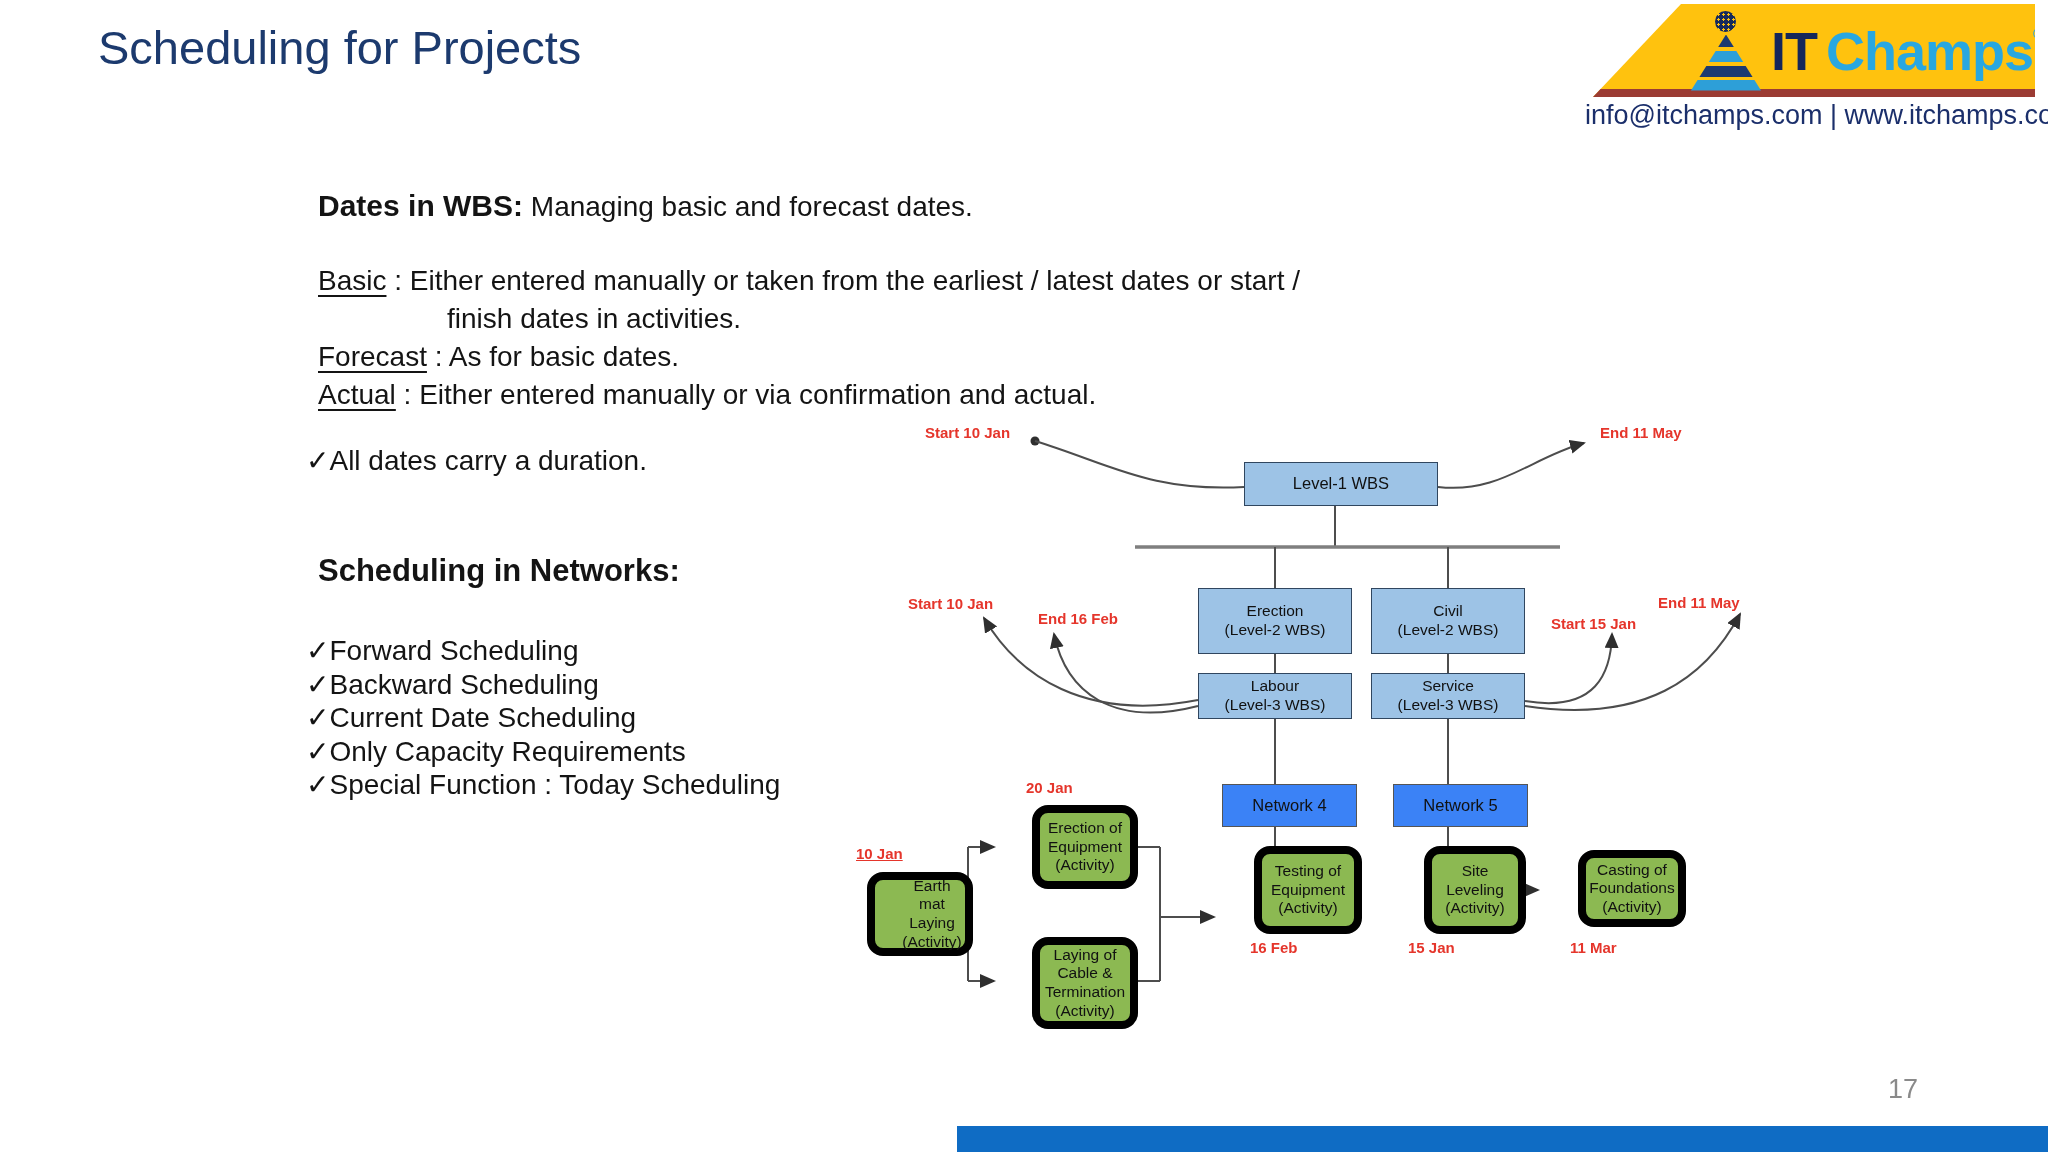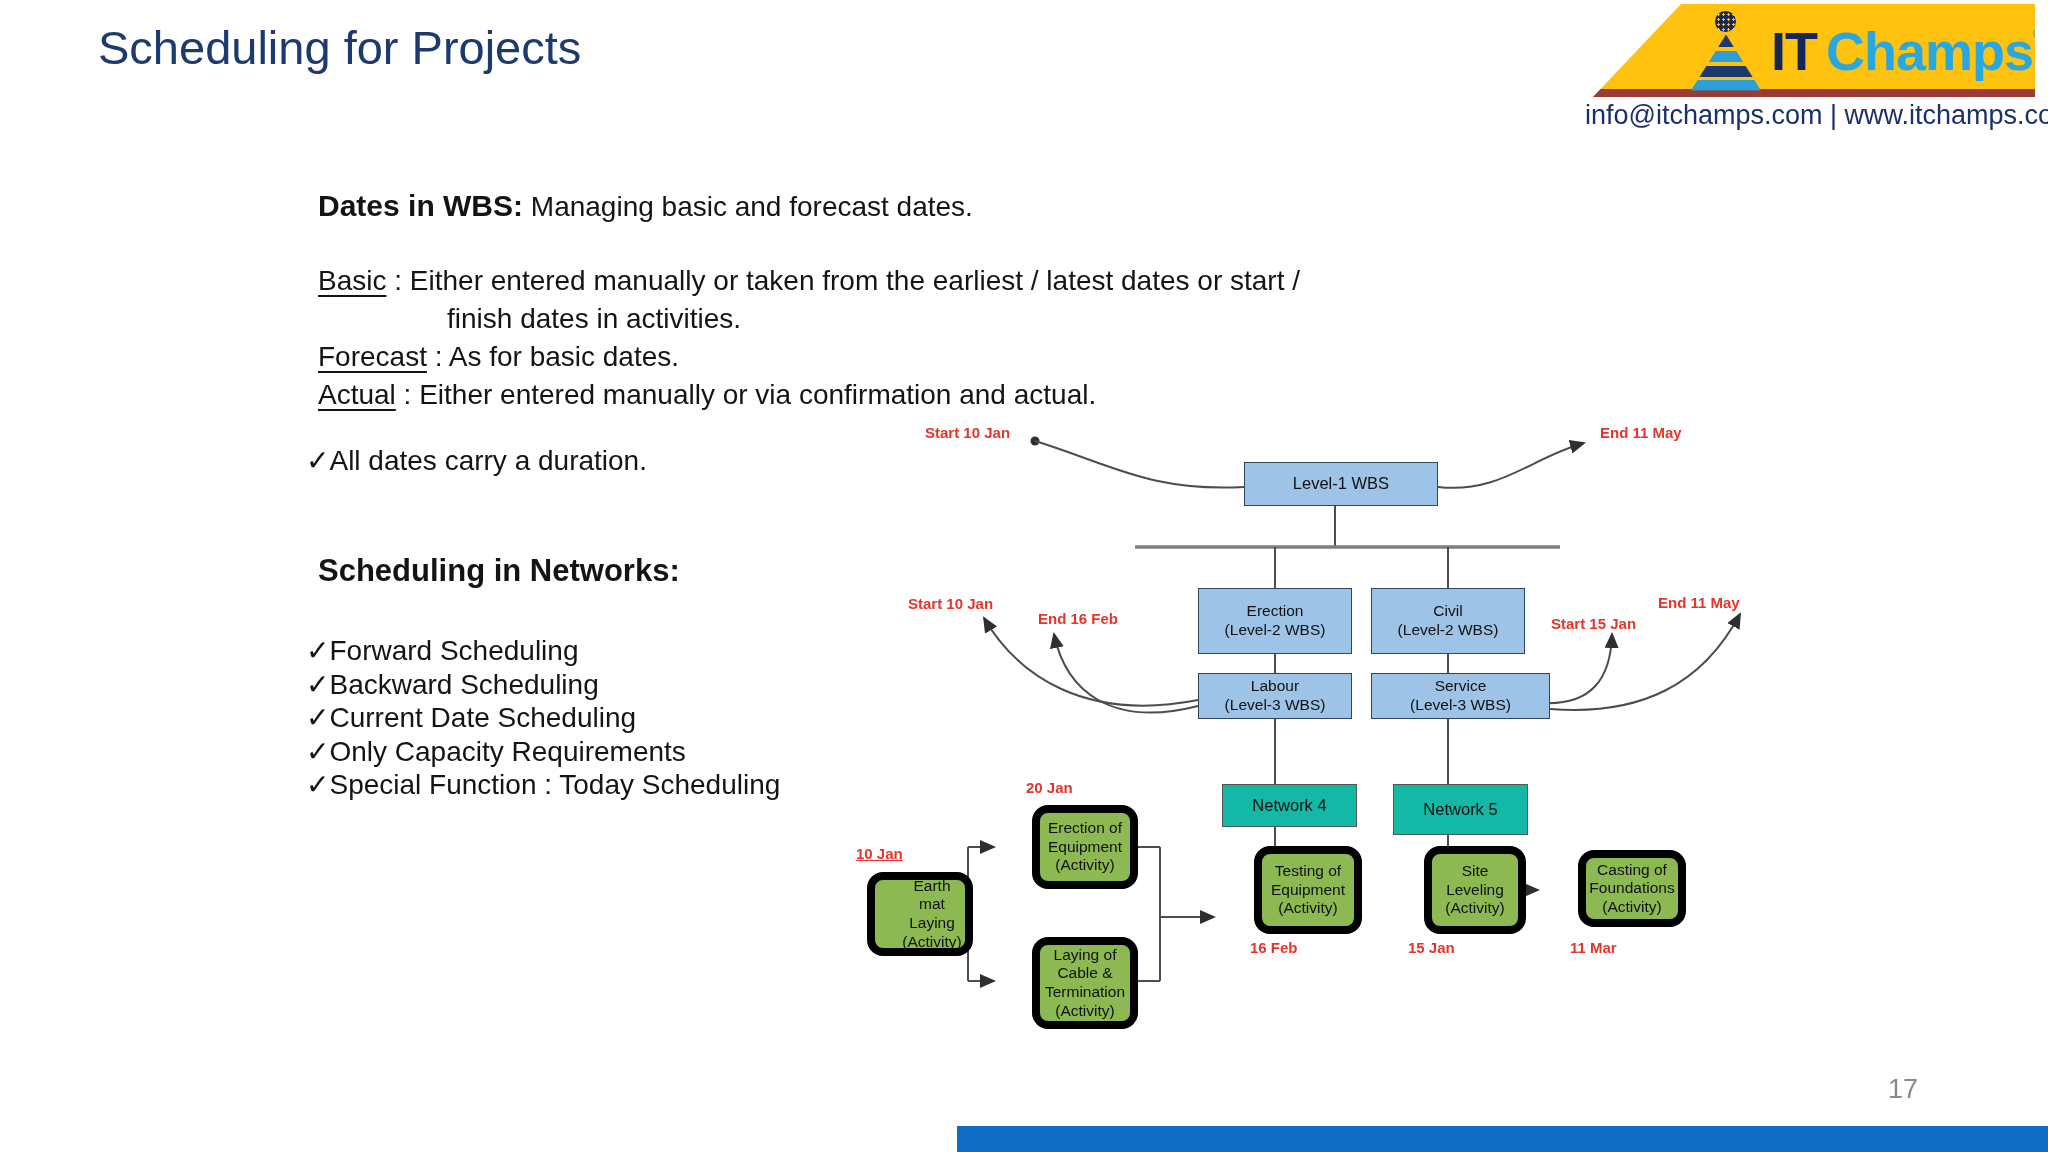--- a/index.html
+++ b/index.html
@@ -32,21 +32,21 @@
   .tline{position:absolute;font-size:28px;color:#141414;white-space:nowrap;line-height:1.2;}
   .h-bold{font-weight:700;font-size:30px;}
   .term{text-decoration:underline;text-underline-offset:5px;}
   .h2-bold{font-weight:700;font-size:31px;}
   .checklist{position:absolute;left:306px;top:634px;font-size:28px;color:#141414;}
   .checklist .ck{display:block;line-height:33.5px;white-space:nowrap;}
   
   .dbox{position:absolute;display:flex;align-items:center;justify-content:center;
     text-align:center;white-space:pre-line;color:#111;font-size:15.5px;line-height:1.2;box-sizing:border-box;}
   .blue{background:#9dc3e6;border:1.5px solid #30465f;}
-  .orange{background:#14b8a6;border:1.5px solid #555555;font-size:16.5px;}
+  .orange{background:#3b82f6;border:1.5px solid #555555;font-size:16.5px;}
   .green{background:#8cb952;border:8px solid #000000;border-radius:16px;margin-left:32px;}
   .rdate{position:absolute;color:#e5352b;font-size:15px;font-weight:600;white-space:nowrap;line-height:1;}
   
   .footer{position:absolute;left:255px;top:1110px;font-size:24px;color:#1d3669;white-space:nowrap;}
   .pagenum{position:absolute;left:1888px;top:1074px;font-size:27px;color:#8a8a8a;}
   .bottombar{position:absolute;left:957px;top:1126px;width:1091px;height:26px;background:#0f6cc4;}
   svg.lines{position:absolute;left:0;top:0;pointer-events:none;}
 </style>
 </head>
 <body>
@@ -124,25 +124,25 @@
     </g>
   </svg>
 
   <div class="dbox blue" style="left:1244px;top:462px;width:194px;height:44px;font-size:16.5px;">Level-1 WBS</div>
   <div class="dbox blue" style="left:1198px;top:588px;width:154px;height:66px;">Erection
 (Level-2 WBS)</div>
   <div class="dbox blue" style="left:1371px;top:588px;width:154px;height:66px;">Civil
 (Level-2 WBS)</div>
   <div class="dbox blue" style="left:1198px;top:673px;width:154px;height:46px;">Labour
 (Level-3 WBS)</div>
-  <div class="dbox blue" style="left:1371px;top:673px;width:179px;height:46px;">Service
+  <div class="dbox blue" style="left:1371px;top:673px;width:154px;height:46px;">Service
 (Level-3 WBS)</div>
 
   <div class="dbox orange" style="left:1222px;top:784px;width:135px;height:43px;">Network 4</div>
-  <div class="dbox orange" style="left:1393px;top:784px;width:135px;height:51px;">Network 5</div>
+  <div class="dbox orange" style="left:1393px;top:784px;width:135px;height:43px;">Network 5</div>
 
   <div class="dbox green" style="left:835px;top:872px;width:106px;height:84px;padding-left:24px;">Earth mat
 Laying
 (Activity)</div>
   <div class="dbox green" style="left:1000px;top:805px;width:106px;height:84px;">Erection of
 Equipment
 (Activity)</div>
   <div class="dbox green" style="left:1000px;top:937px;width:106px;height:92px;">Laying of
 Cable &amp;
 Termination

